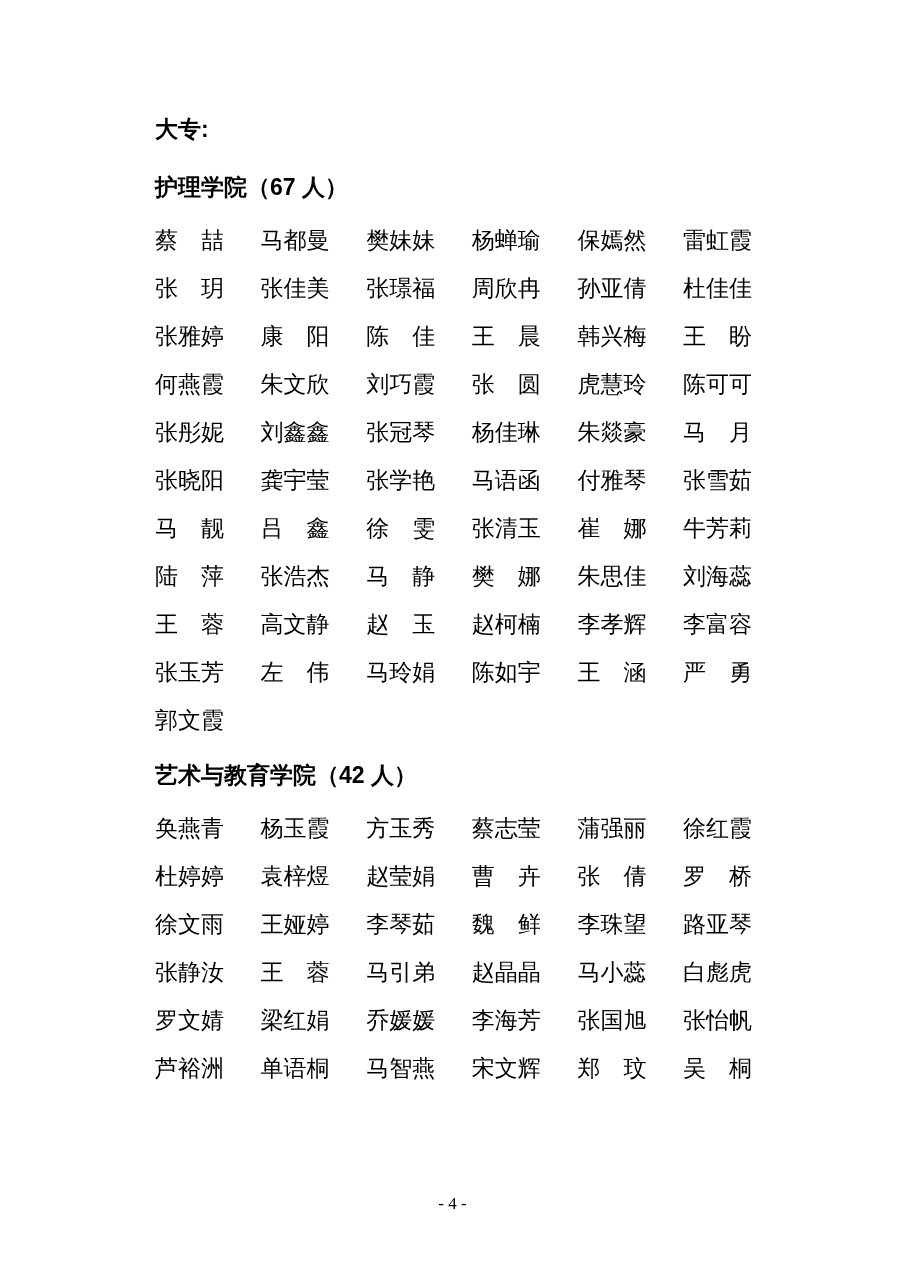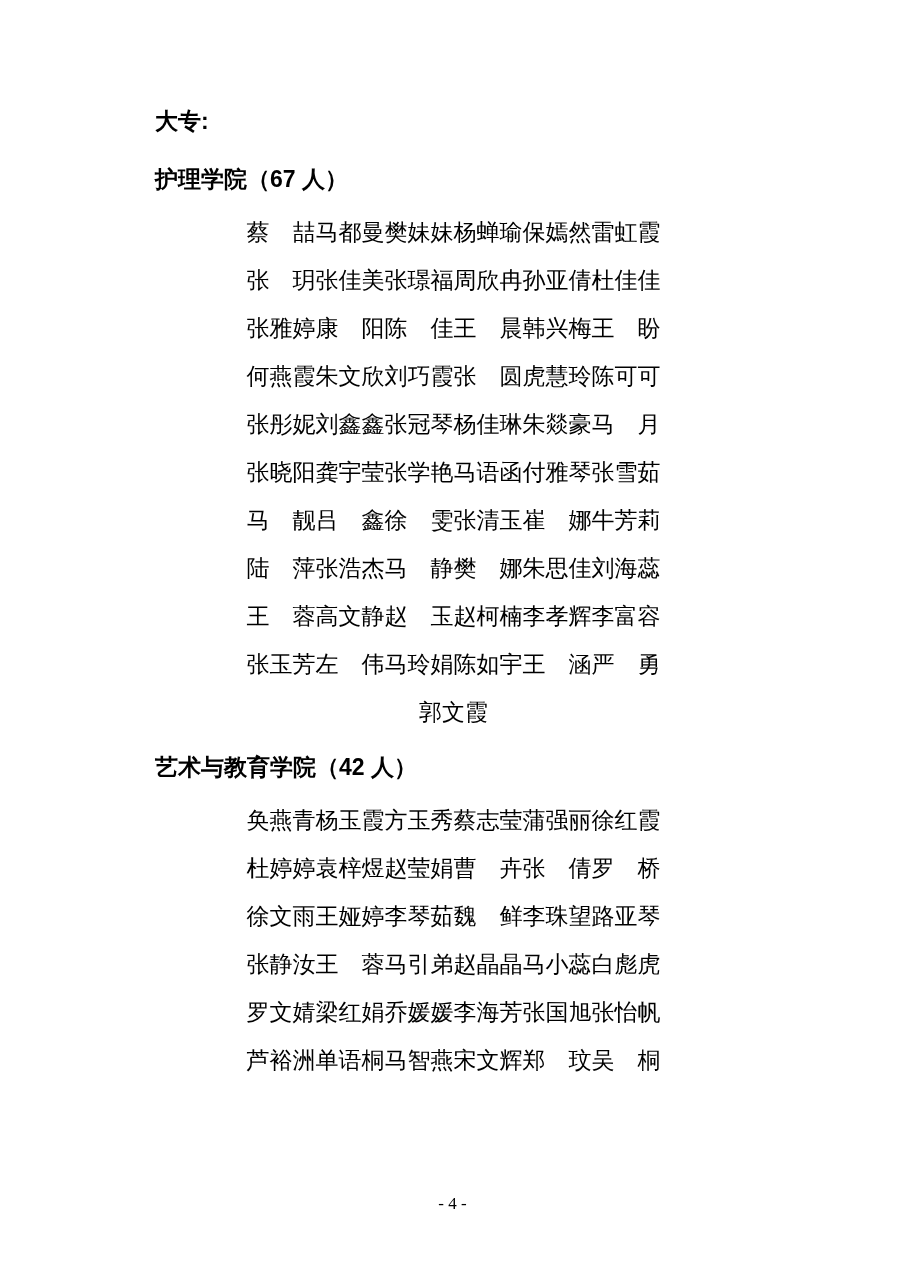--- a/index.html
+++ b/index.html
@@ -13,21 +13,21 @@
     height: 1280px;
     margin: 0 auto;
     background: #ffffff;
     color: #000000;
     font-family: "Liberation Serif", "DejaVu Serif", serif;
     overflow: hidden;
   }
   .content {
     position: absolute;
     left: 155px;
-    top: 106px;
+    top: 114px;
     width: 597px;
   }
   .degree-heading {
     font-size: 23px;
     line-height: 30px;
     font-weight: bold;
     margin: 0 0 28px 0;
     font-family: "Liberation Sans", "DejaVu Sans", sans-serif;
   }
   .section-title {
@@ -35,28 +35,28 @@
     line-height: 30px;
     font-weight: bold;
     margin: 4px 0 14px 0;
     font-family: "Liberation Sans", "DejaVu Sans", sans-serif;
   }
   .section + .section .section-title {
     margin-top: 16px;
   }
   .name-row {
     display: flex;
-    justify-content: center;
+    justify-content: space-between;
     align-items: center;
     height: 48px;
     font-size: 23px;
     white-space: pre;
   }
   .name-row.single {
-    justify-content: center;
+    justify-content: flex-start;
   }
   .student-name {
     display: inline-block;
   }
   .footer {
     position: absolute;
     left: 0;
     top: 1194px;
     width: 100%;
     text-align: center;

